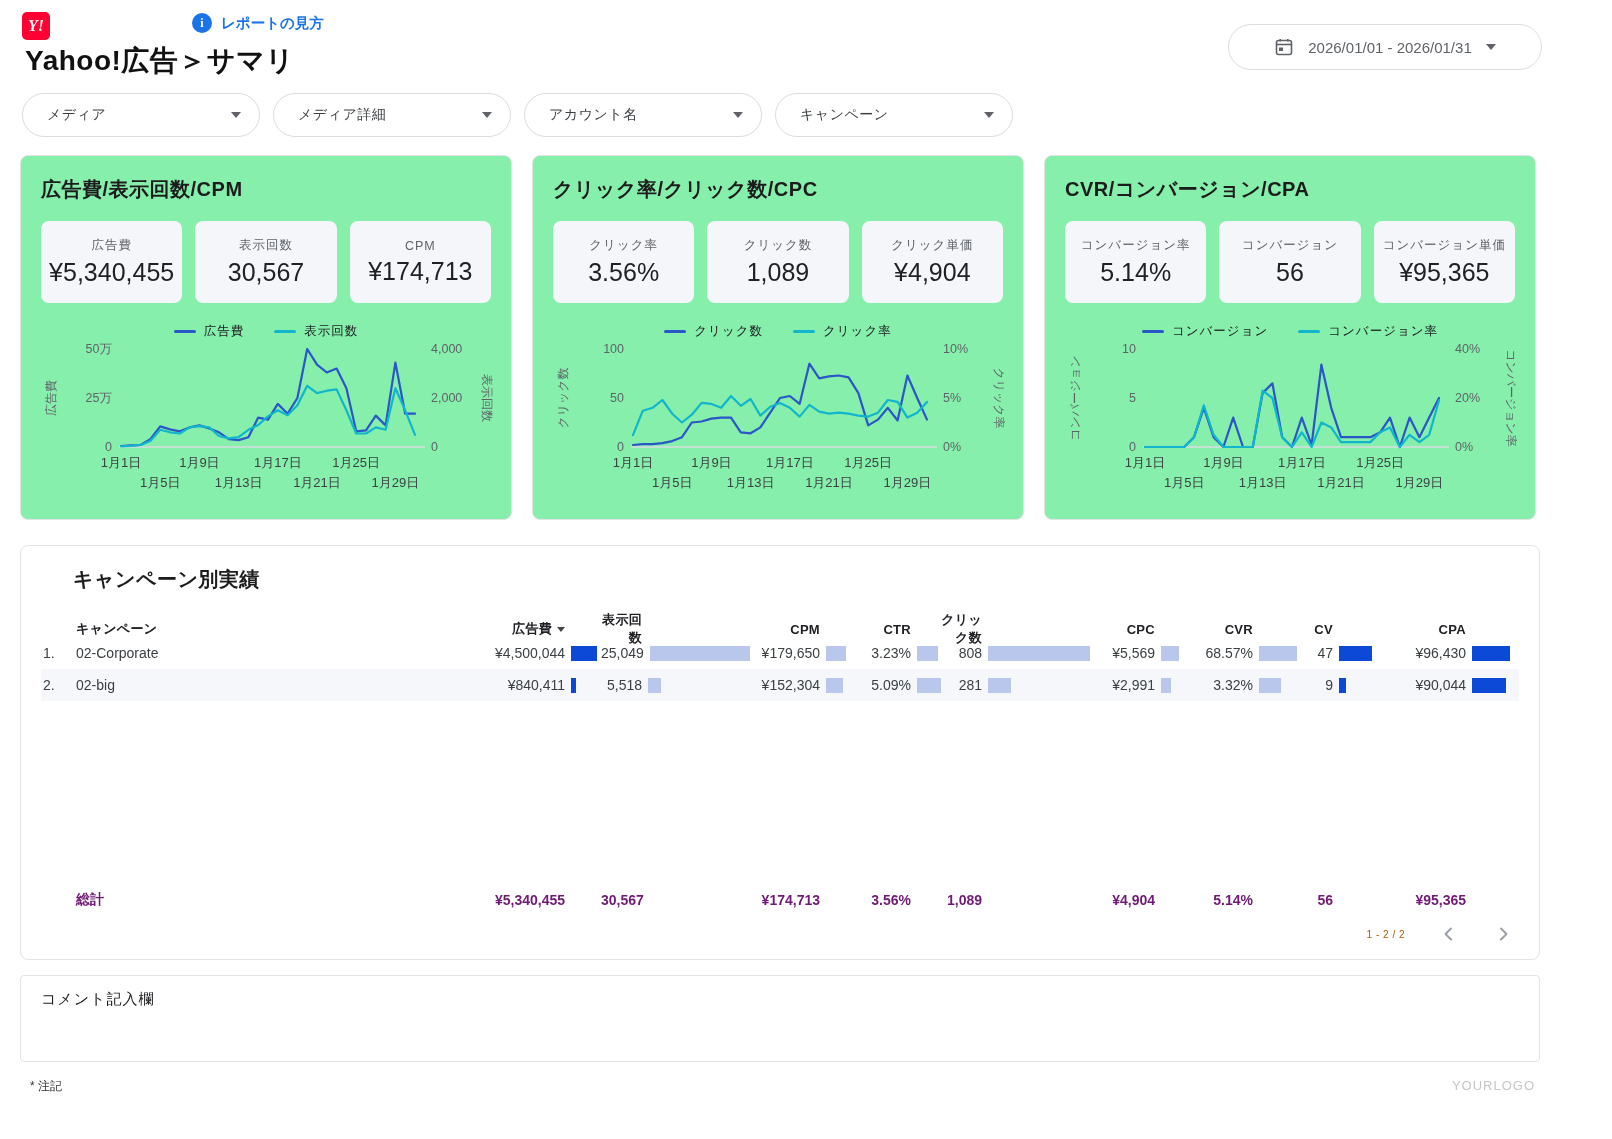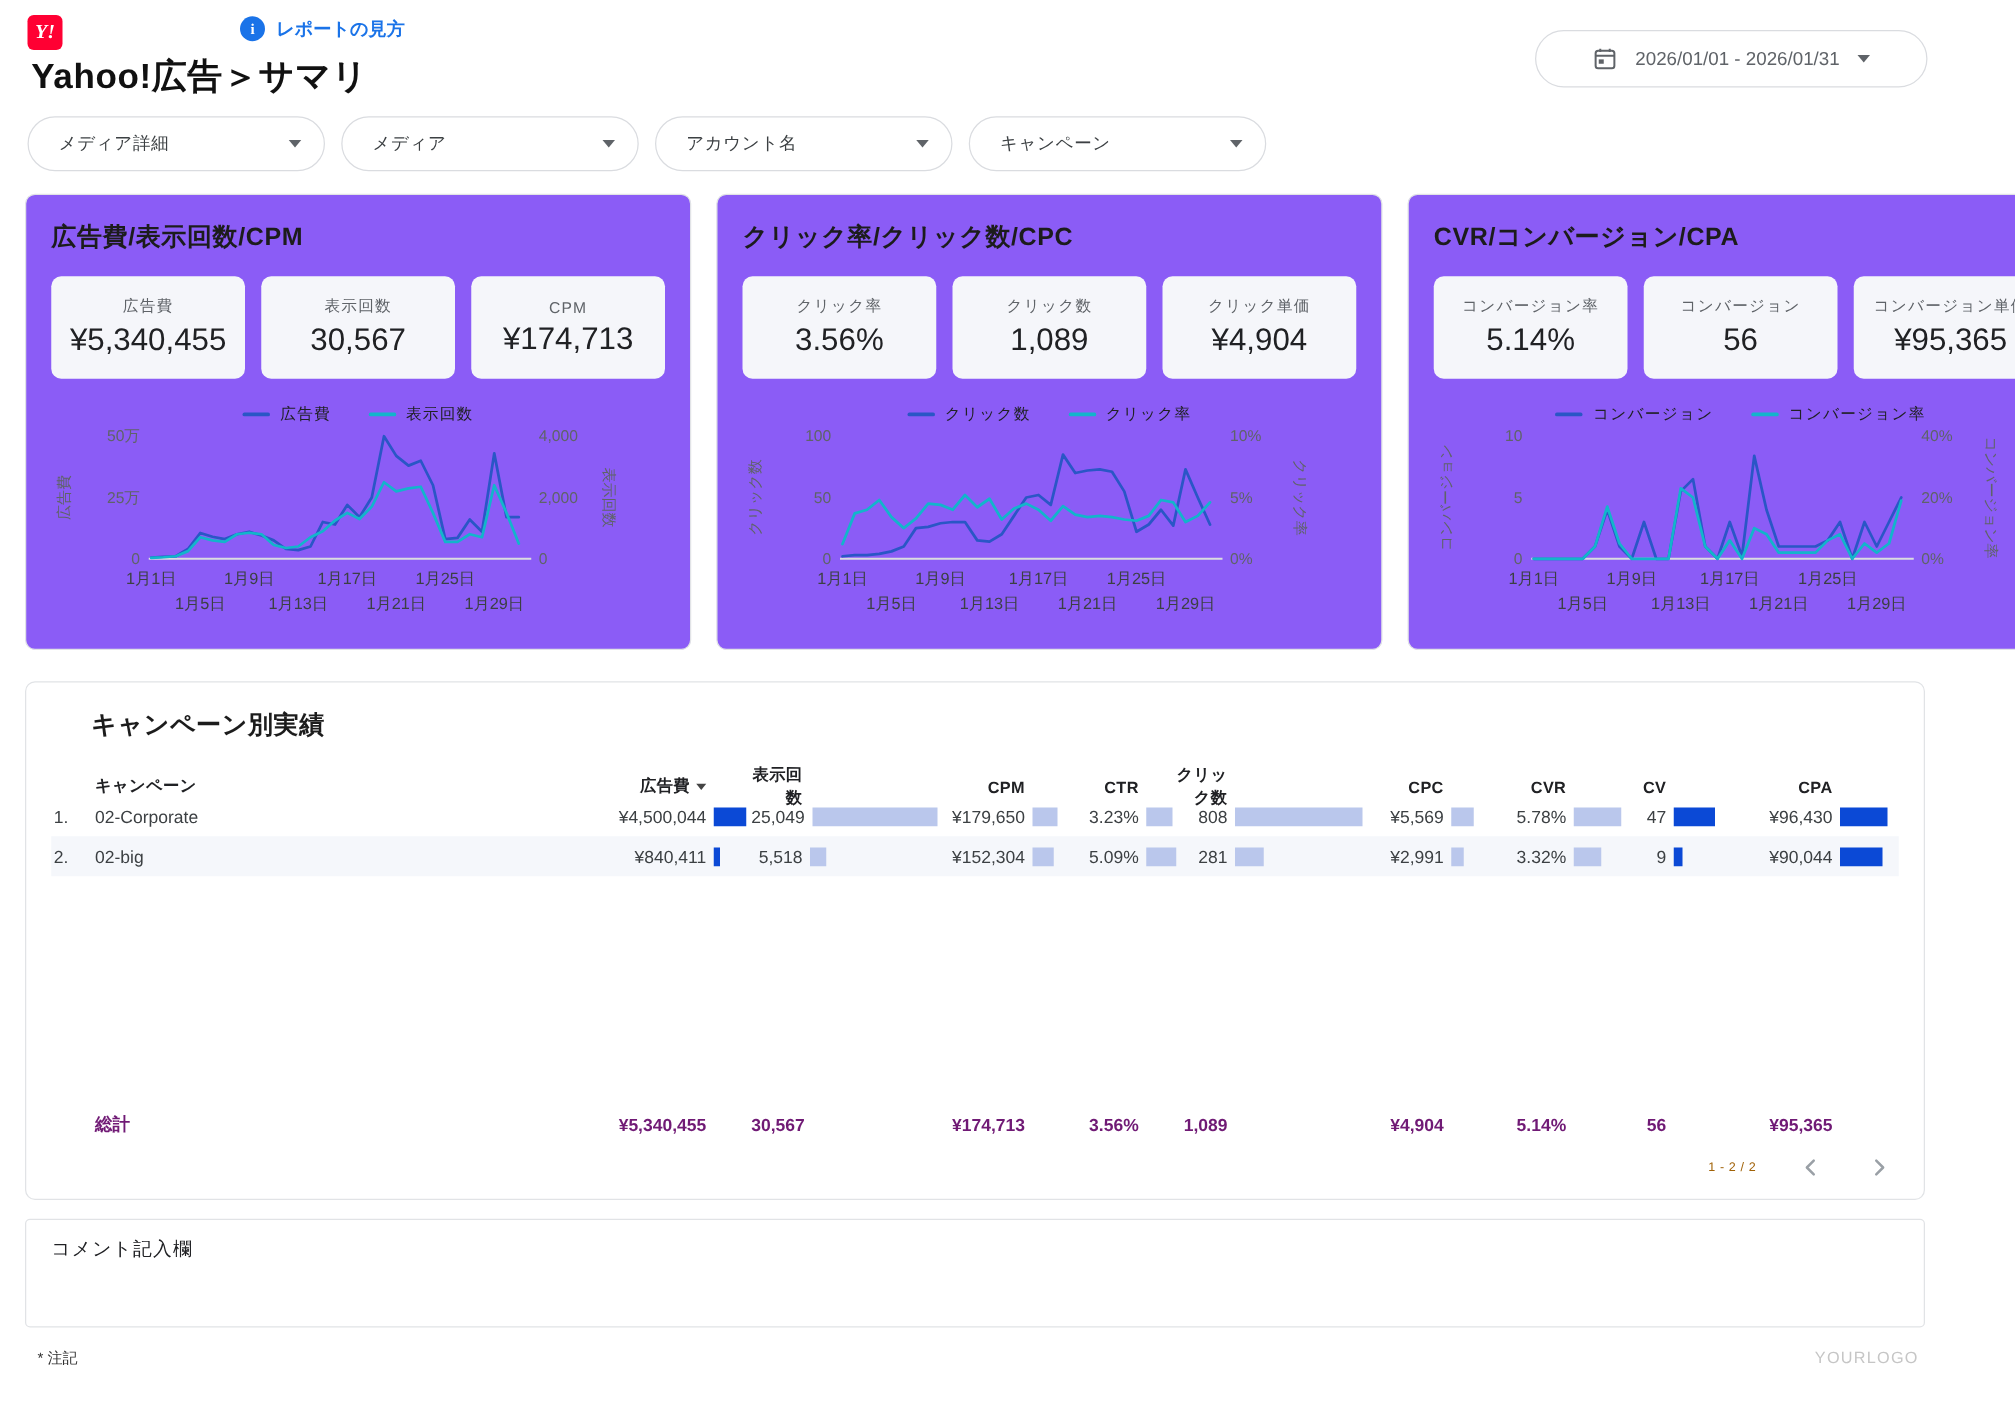--- a/index.html
+++ b/index.html
@@ -26,21 +26,21 @@
     border-top:6px solid #5f6368; }
 
   
   .filters { position:absolute; left:22px; top:93px; display:flex; gap:13px; }
   .chip { width:238px; height:44px; border:1px solid #dadce0; border-radius:22px; display:flex;
     align-items:center; justify-content:space-between; padding:0 18px 0 24px; cursor:pointer; background:#fff; }
   .chip .clabel { font-size:14px; color:#3c4043; letter-spacing:.5px; }
 
   
   .cards { position:absolute; left:20px; top:155px; display:flex; gap:20px; }
-  .card { width:533px; height:365px; border:1px solid #e1e3e6; border-radius:8px; background:#8b5cf6;
+  .card { width:492px; height:365px; border:1px solid #e1e3e6; border-radius:8px; background:#86efac;
     padding:20px 20px 0 20px; }
   .card-title { font-size:20px; font-weight:700; color:#1c1c1c; letter-spacing:.5px; }
   .tiles { display:flex; gap:13px; margin-top:18px; }
   .tile { flex:1; height:82px; background:#f5f6fa; border-radius:8px; display:flex; flex-direction:column;
     align-items:center; justify-content:center; gap:4px; }
   .tile .tlabel { font-size:12.5px; color:#5f6368; letter-spacing:1px; }
   .tile .tvalue { font-size:25px; color:#202124; font-weight:500; }
   .legend { display:flex; justify-content:center; gap:30px; margin-top:20px; height:16px; }
   .legend-item { display:flex; align-items:center; gap:8px; }
   .legend-swatch { width:22px; height:3px; border-radius:2px; }
@@ -104,25 +104,25 @@
       <rect x="5" y="10.5" width="4" height="3.5" fill="#5f6368"></rect>
       <line x1="6.2" y1="2" x2="6.2" y2="4.5" stroke="#5f6368" stroke-width="1.6"></line>
       <line x1="13.8" y1="2" x2="13.8" y2="4.5" stroke="#5f6368" stroke-width="1.6"></line>
     </svg>
     <span class="dtext">2026/01/01 - 2026/01/31</span>
     <span class="caret"></span>
   </div>
 
   <div class="filters">
     <div class="chip">
+      <span class="clabel">メディア</span>
+      <span class="caret"></span>
+    </div>
+    <div class="chip">
       <span class="clabel">メディア詳細</span>
-      <span class="caret"></span>
-    </div>
-    <div class="chip">
-      <span class="clabel">メディア</span>
       <span class="caret"></span>
     </div>
     <div class="chip">
       <span class="clabel">アカウント名</span>
       <span class="caret"></span>
     </div>
     <div class="chip">
       <span class="clabel">キャンペーン</span>
       <span class="caret"></span>
     </div>
@@ -327,21 +327,21 @@
               <span class="bar" style="width: 102px; background: rgb(186, 199, 236);"></span>
             </span>
           </div>
           <div class="mcell">
             <span class="num">¥5,569</span>
             <span class="track" style="width: 25px;">
               <span class="bar" style="width: 18px; background: rgb(186, 199, 236);"></span>
             </span>
           </div>
           <div class="mcell">
-            <span class="num">5.78%</span>
+            <span class="num">68.57%</span>
             <span class="track" style="width: 40px;">
               <span class="bar" style="width: 38px; background: rgb(186, 199, 236);"></span>
             </span>
           </div>
           <div class="mcell">
             <span class="num">47</span>
             <span class="track" style="width: 36px;">
               <span class="bar" style="width: 33px; background: rgb(11, 73, 214);"></span>
             </span>
           </div>

